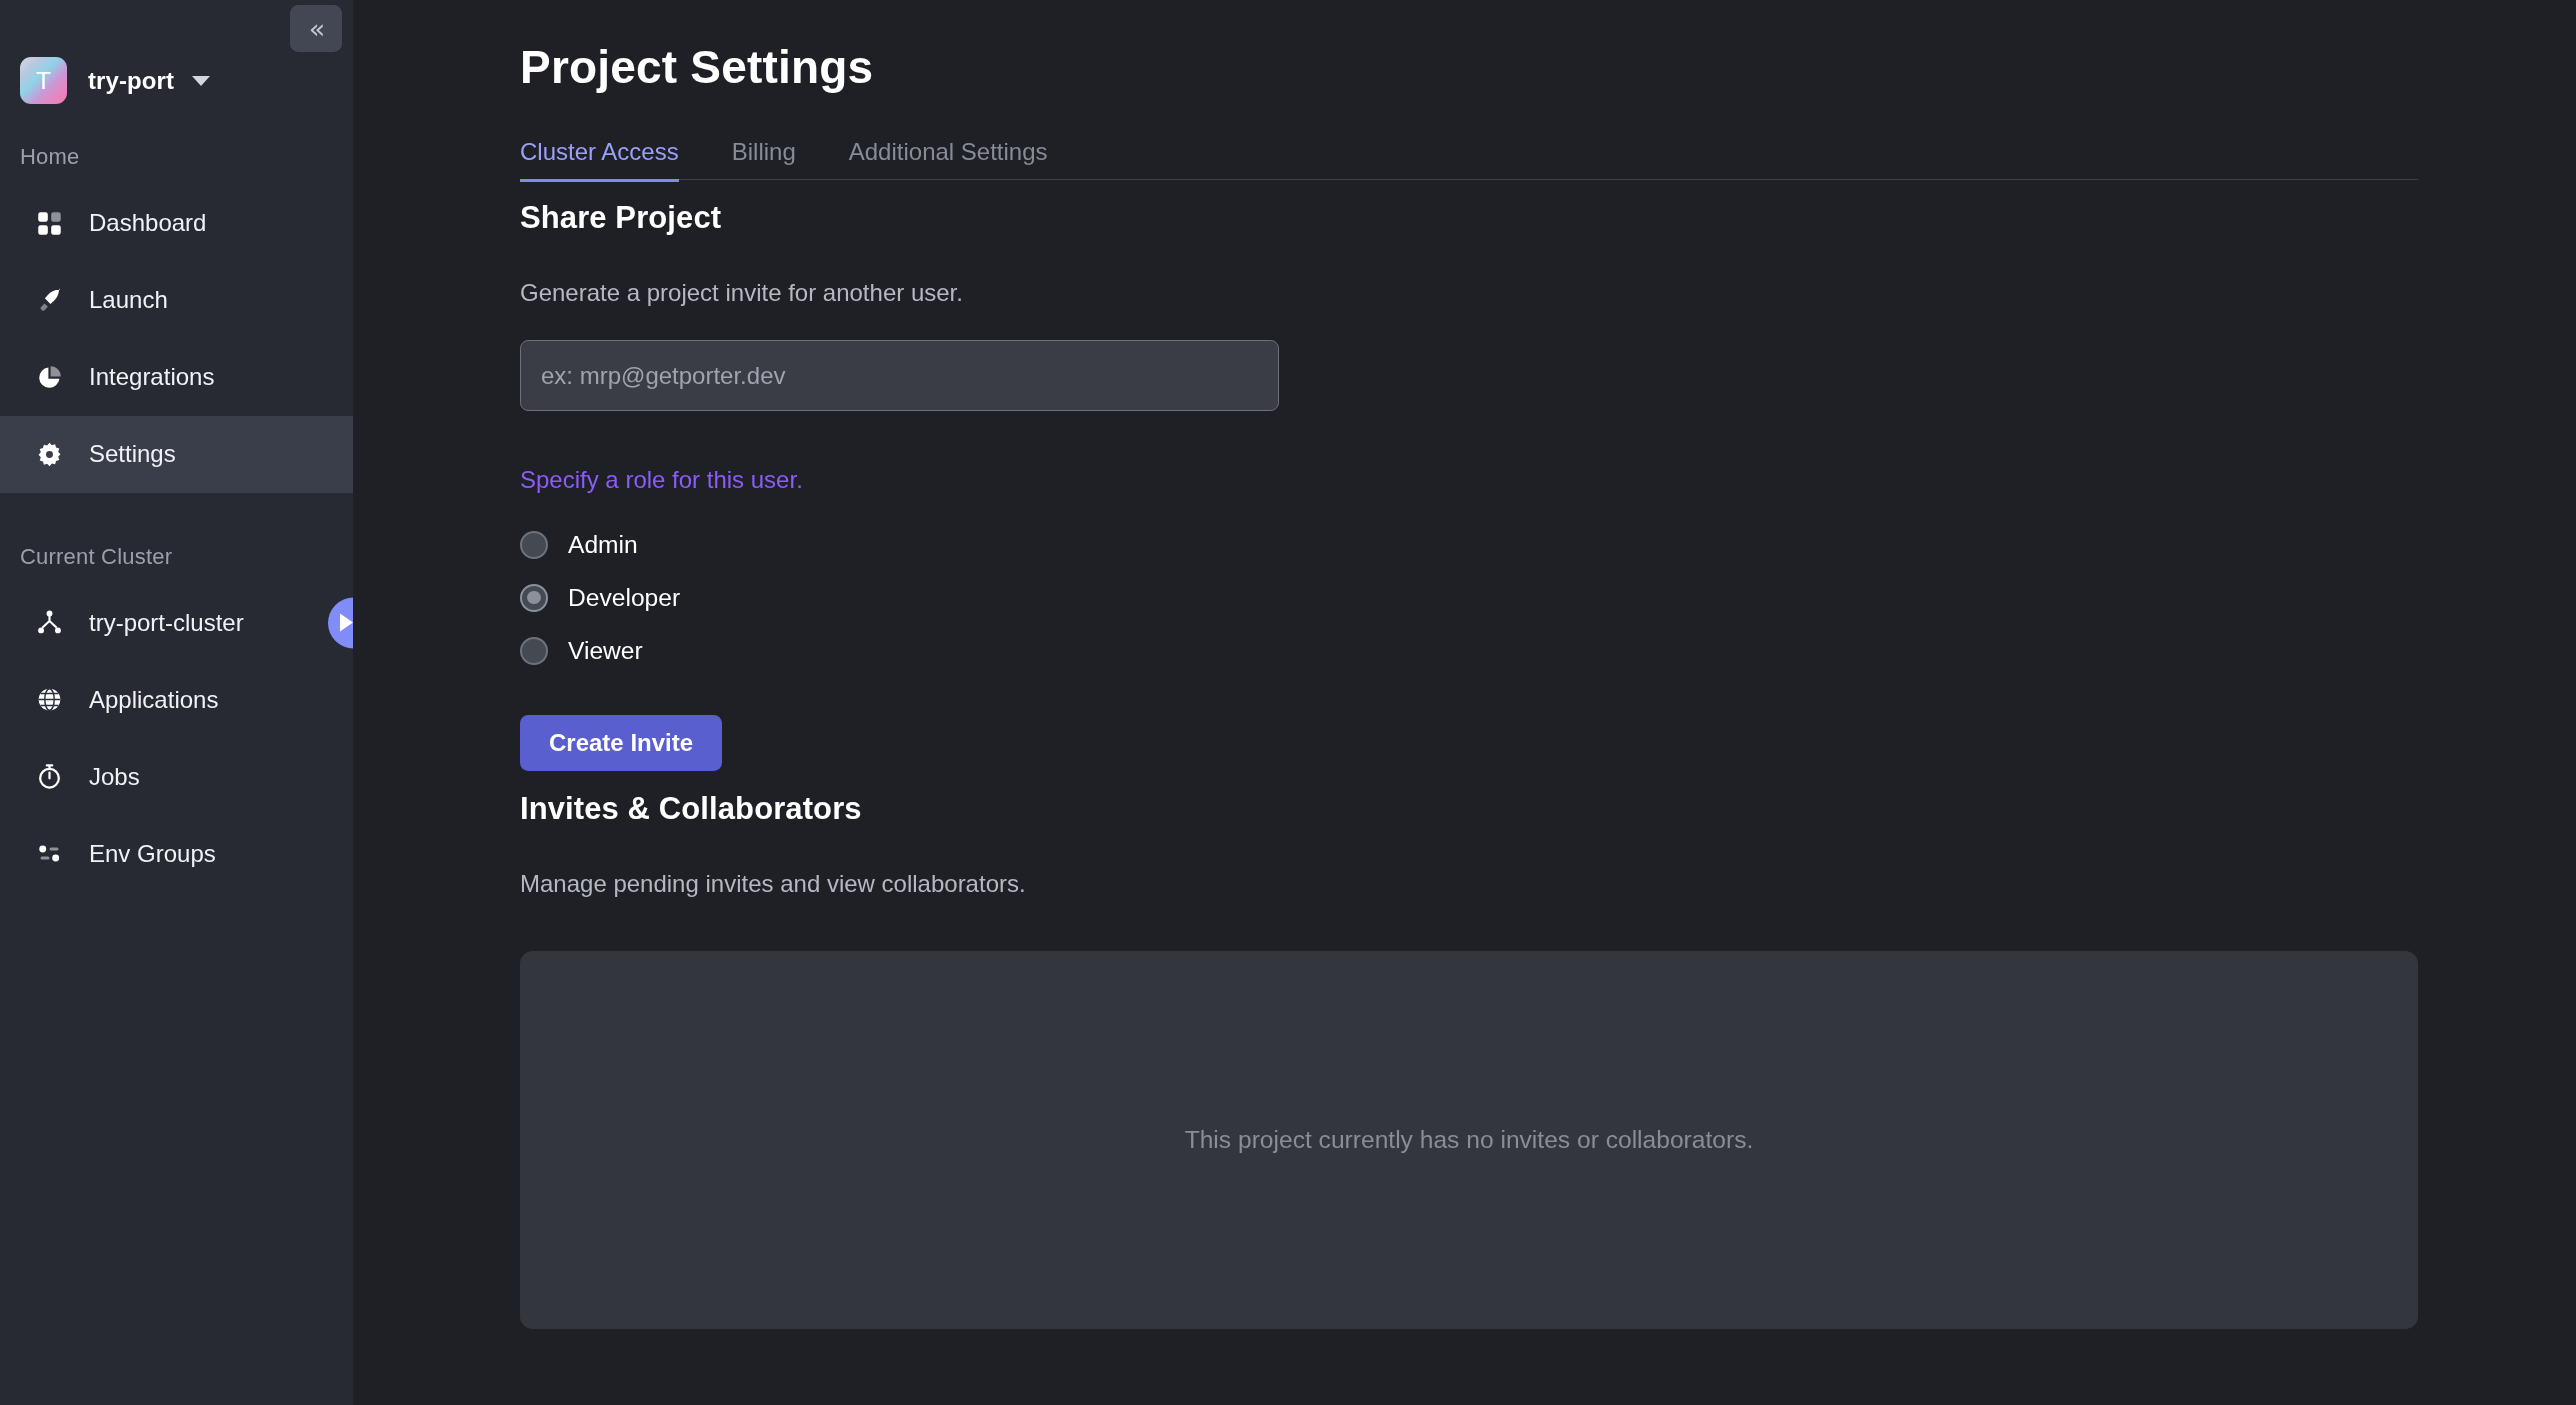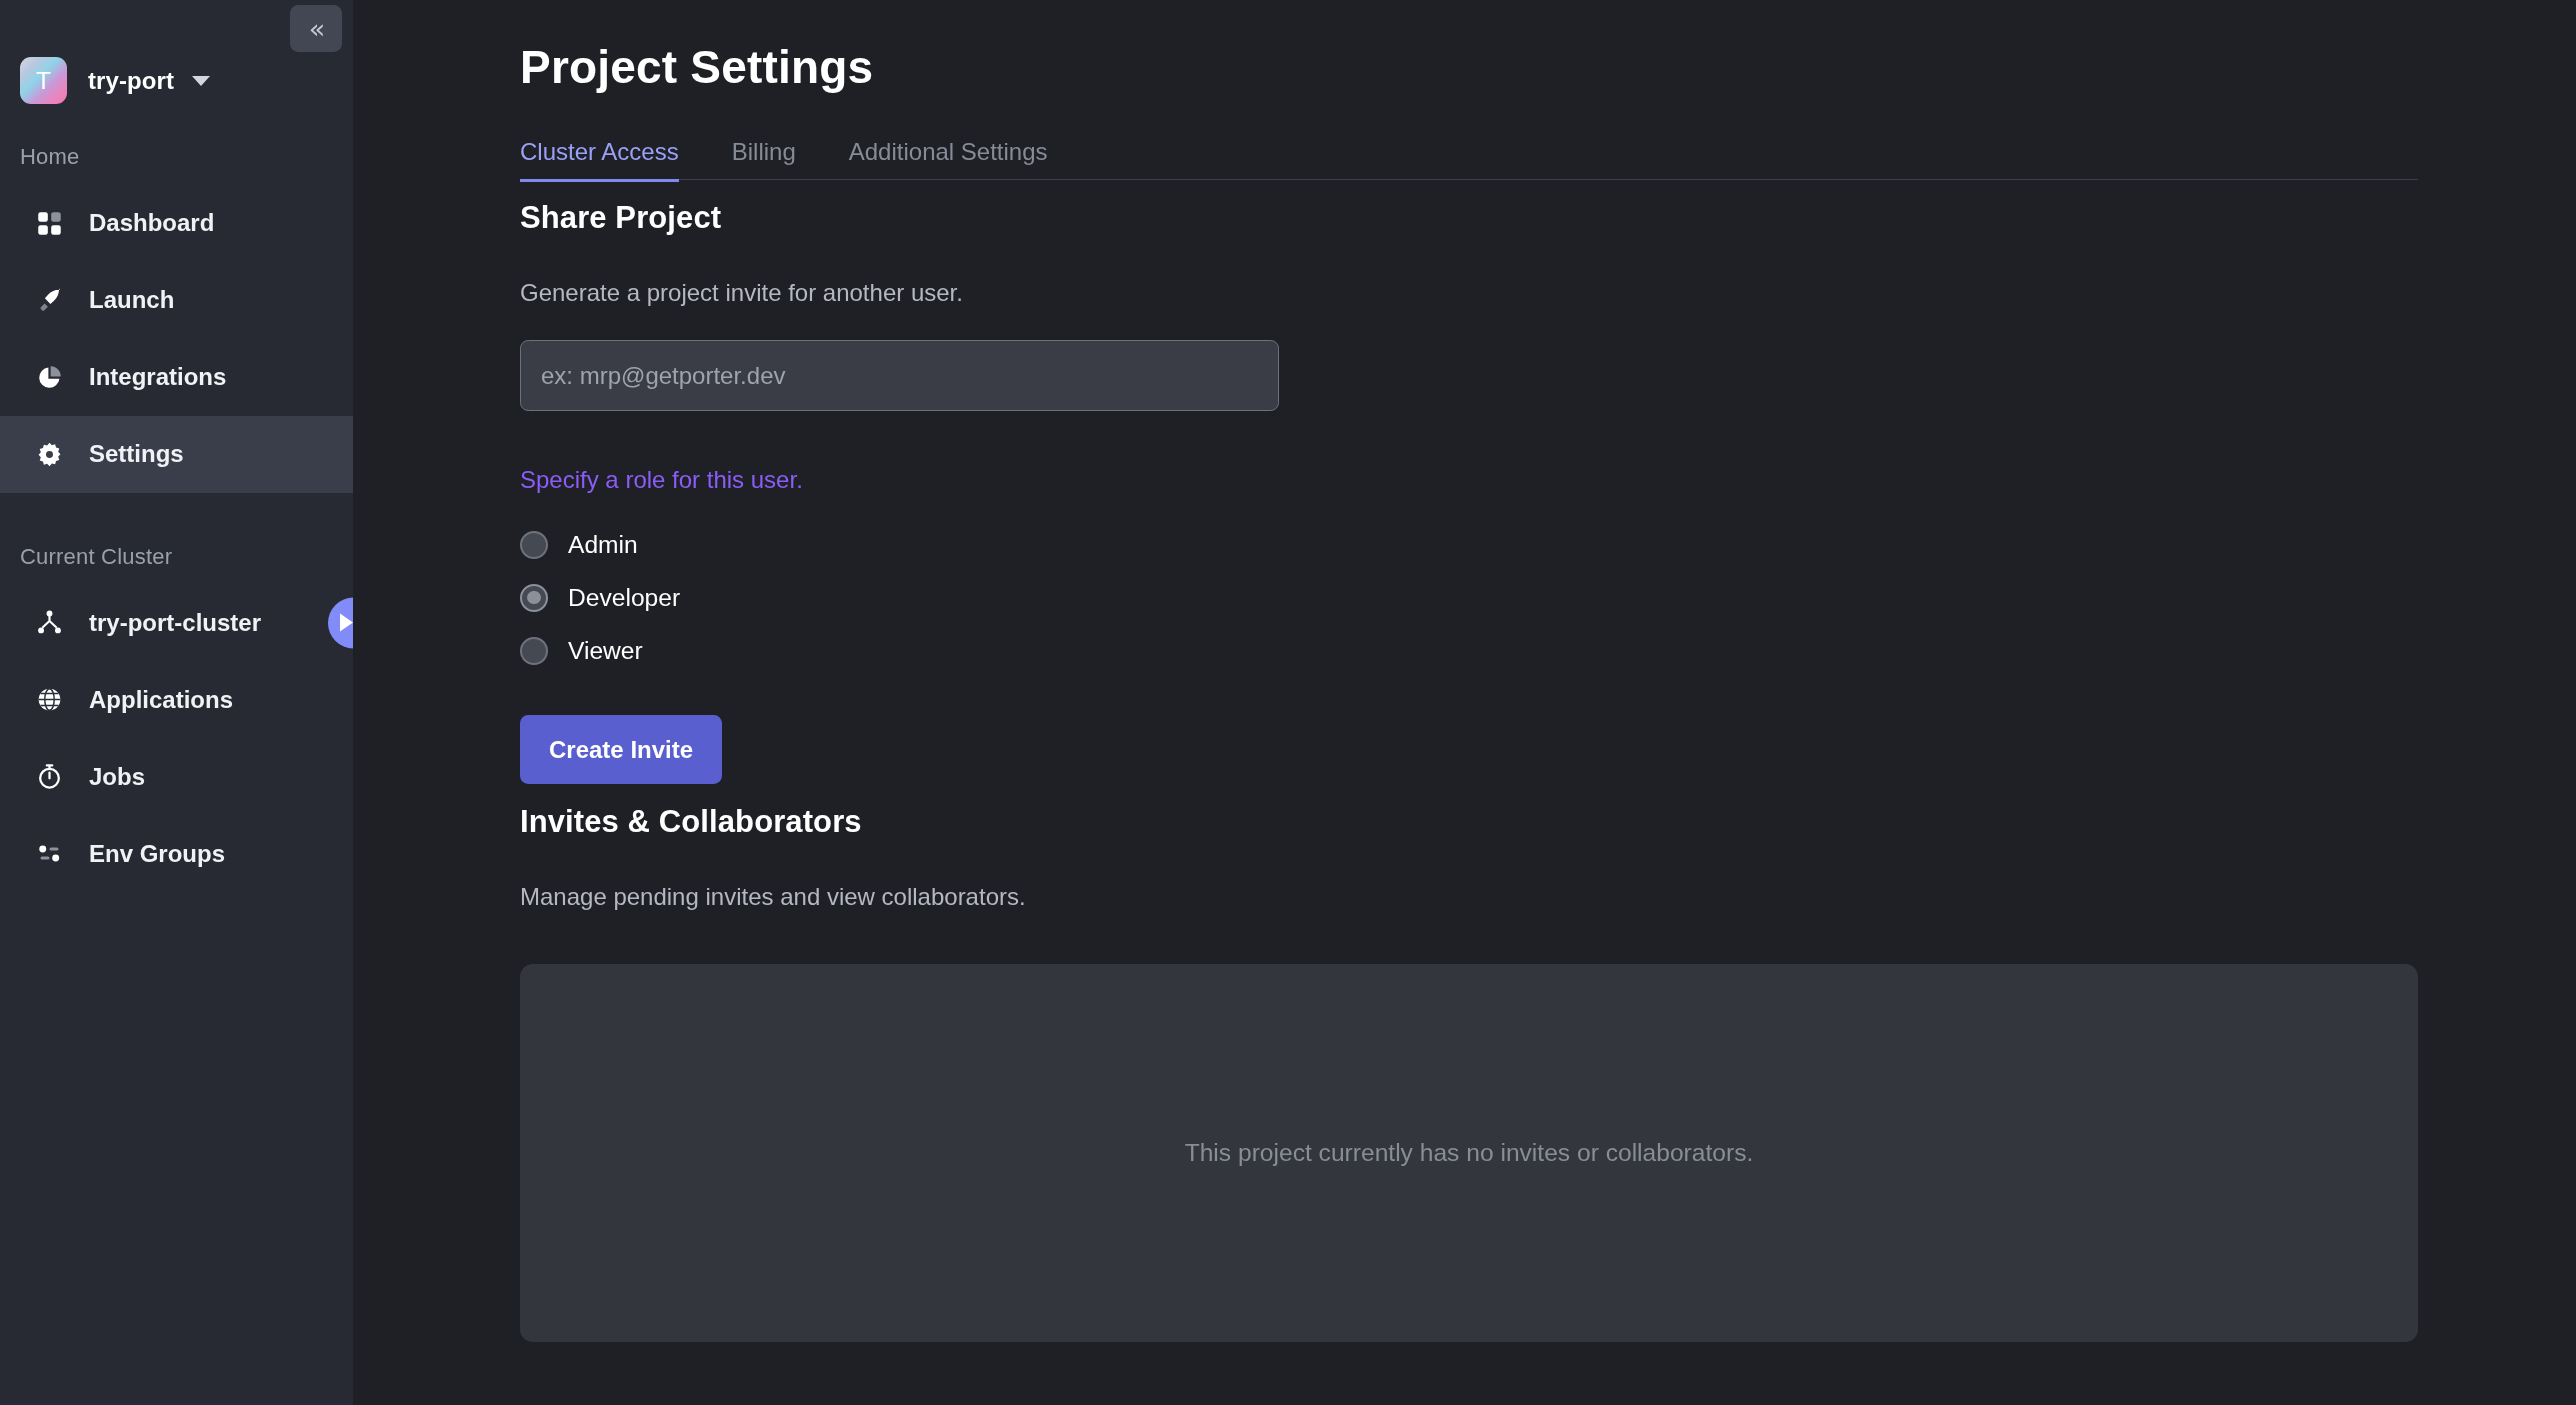--- a/index.html
+++ b/index.html
@@ -121,21 +121,21 @@
     height: 36px;
     flex: 0 0 36px;
     display: flex;
     align-items: center;
     justify-content: center;
     margin-right: 22px;
   }
   .nav-item .nav-label {
     font-size: 24px;
     color: #f1f2f5;
-    font-weight: 700;
+    font-weight: 400;
   }
 
   .cluster-badge {
     position: absolute;
     right: -25.5px;
     top: 50%;
     transform: translateY(-50%);
     width: 51px;
     height: 51px;
     border-radius: 50%;
@@ -262,21 +262,21 @@
   .radio-text {
     margin-left: 20px;
     font-size: 24.6px;
     color: #ffffff;
   }
 
   .create-btn {
     display: block;
     margin-left: 167px;
     margin-top: 38px;
-    height: 69px;
+    height: 56px;
     padding: 0 29px;
     border-radius: 8.2px;
     background: #5a5fd0;
     color: #ffffff;
     font-size: 24px;
     font-weight: bold;
     border: none;
     cursor: pointer;
     font-family: "Liberation Sans", sans-serif;
   }

